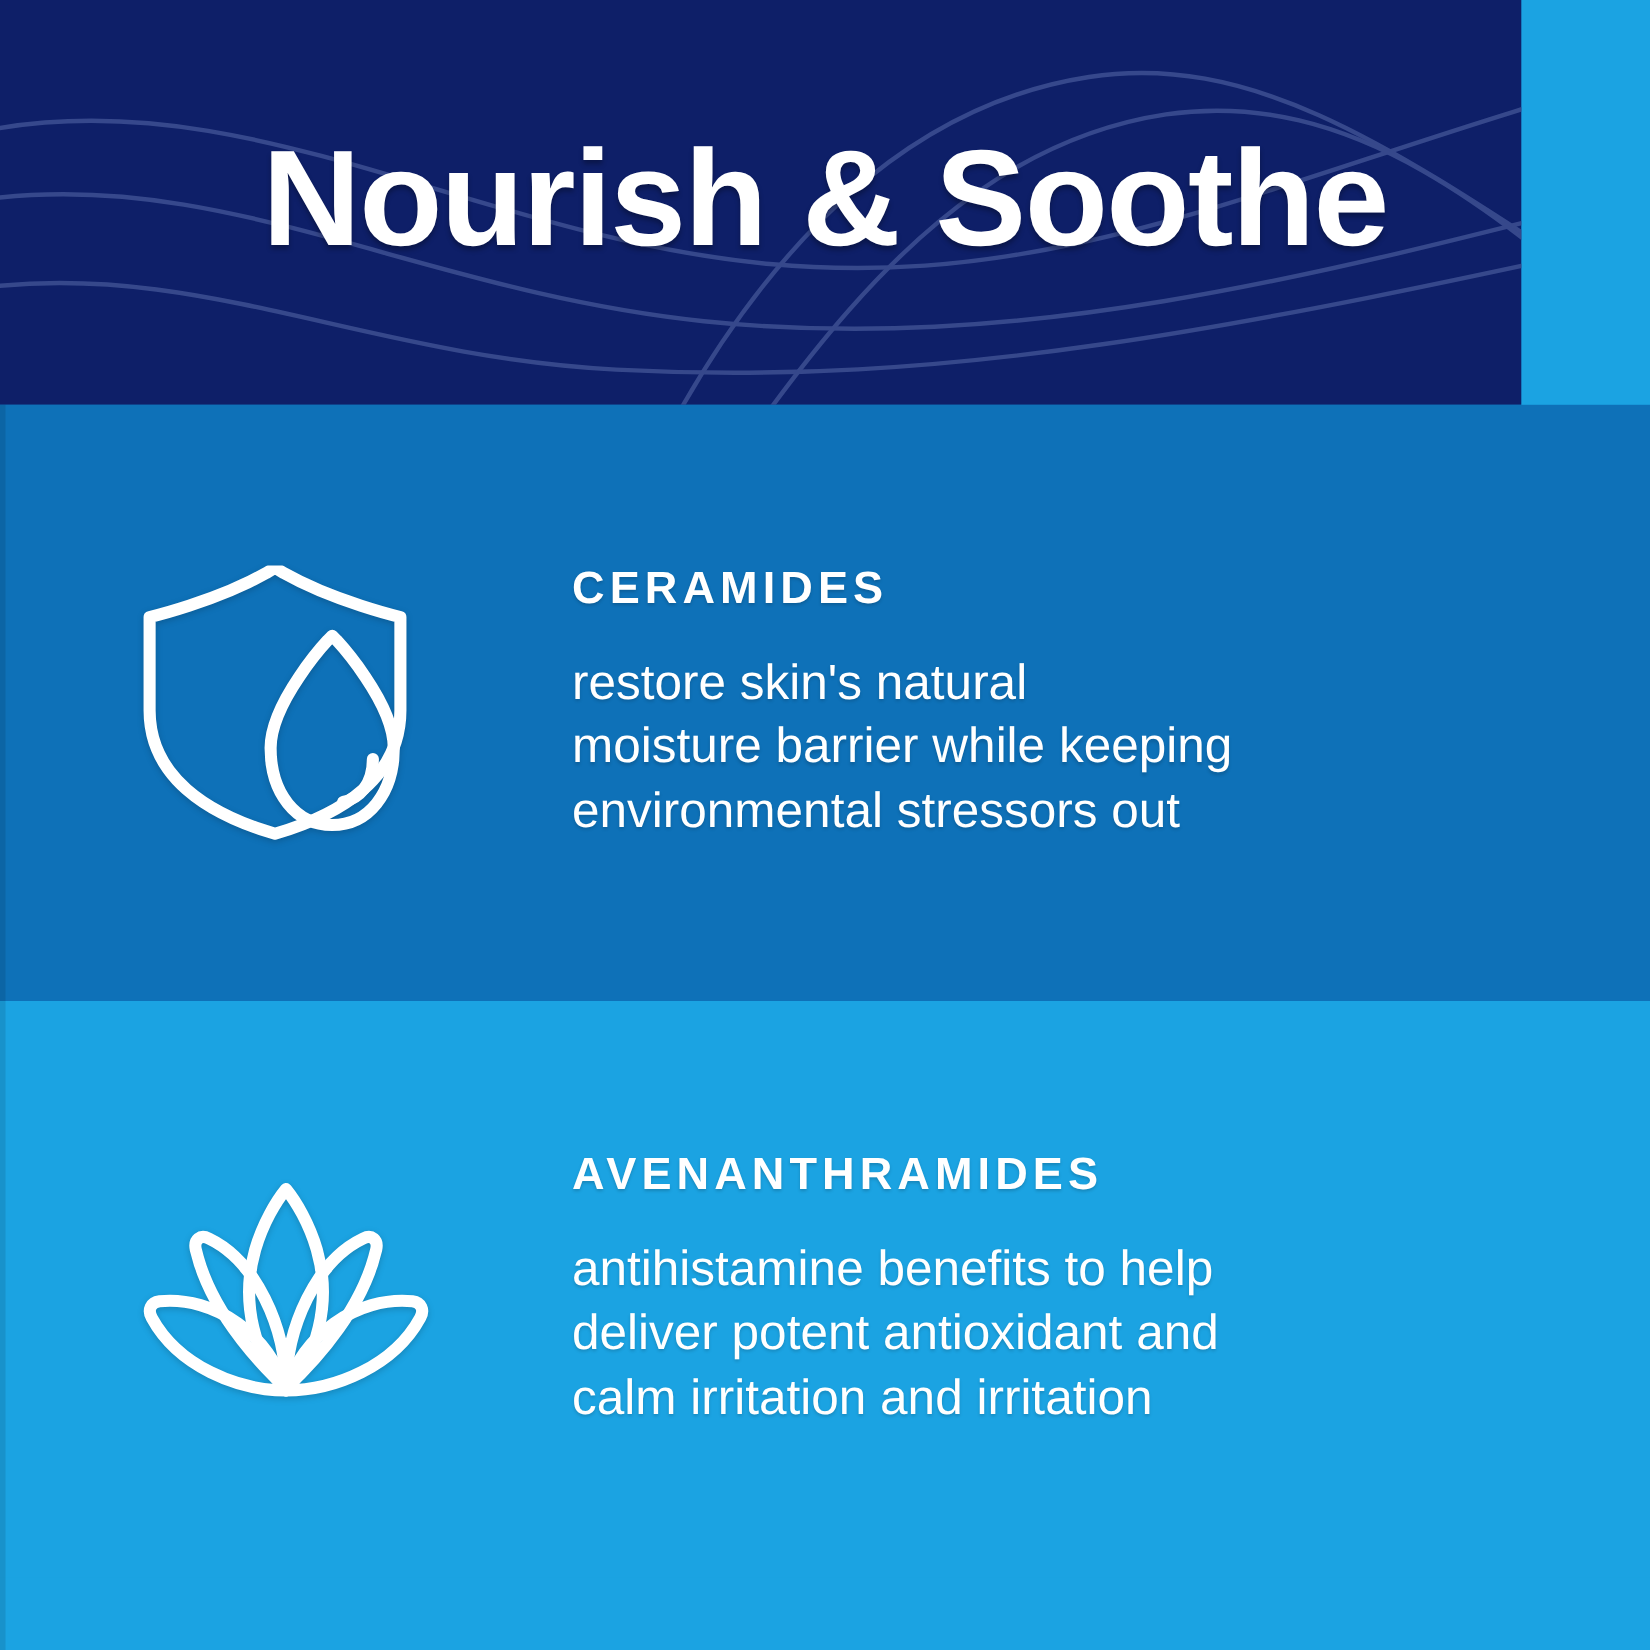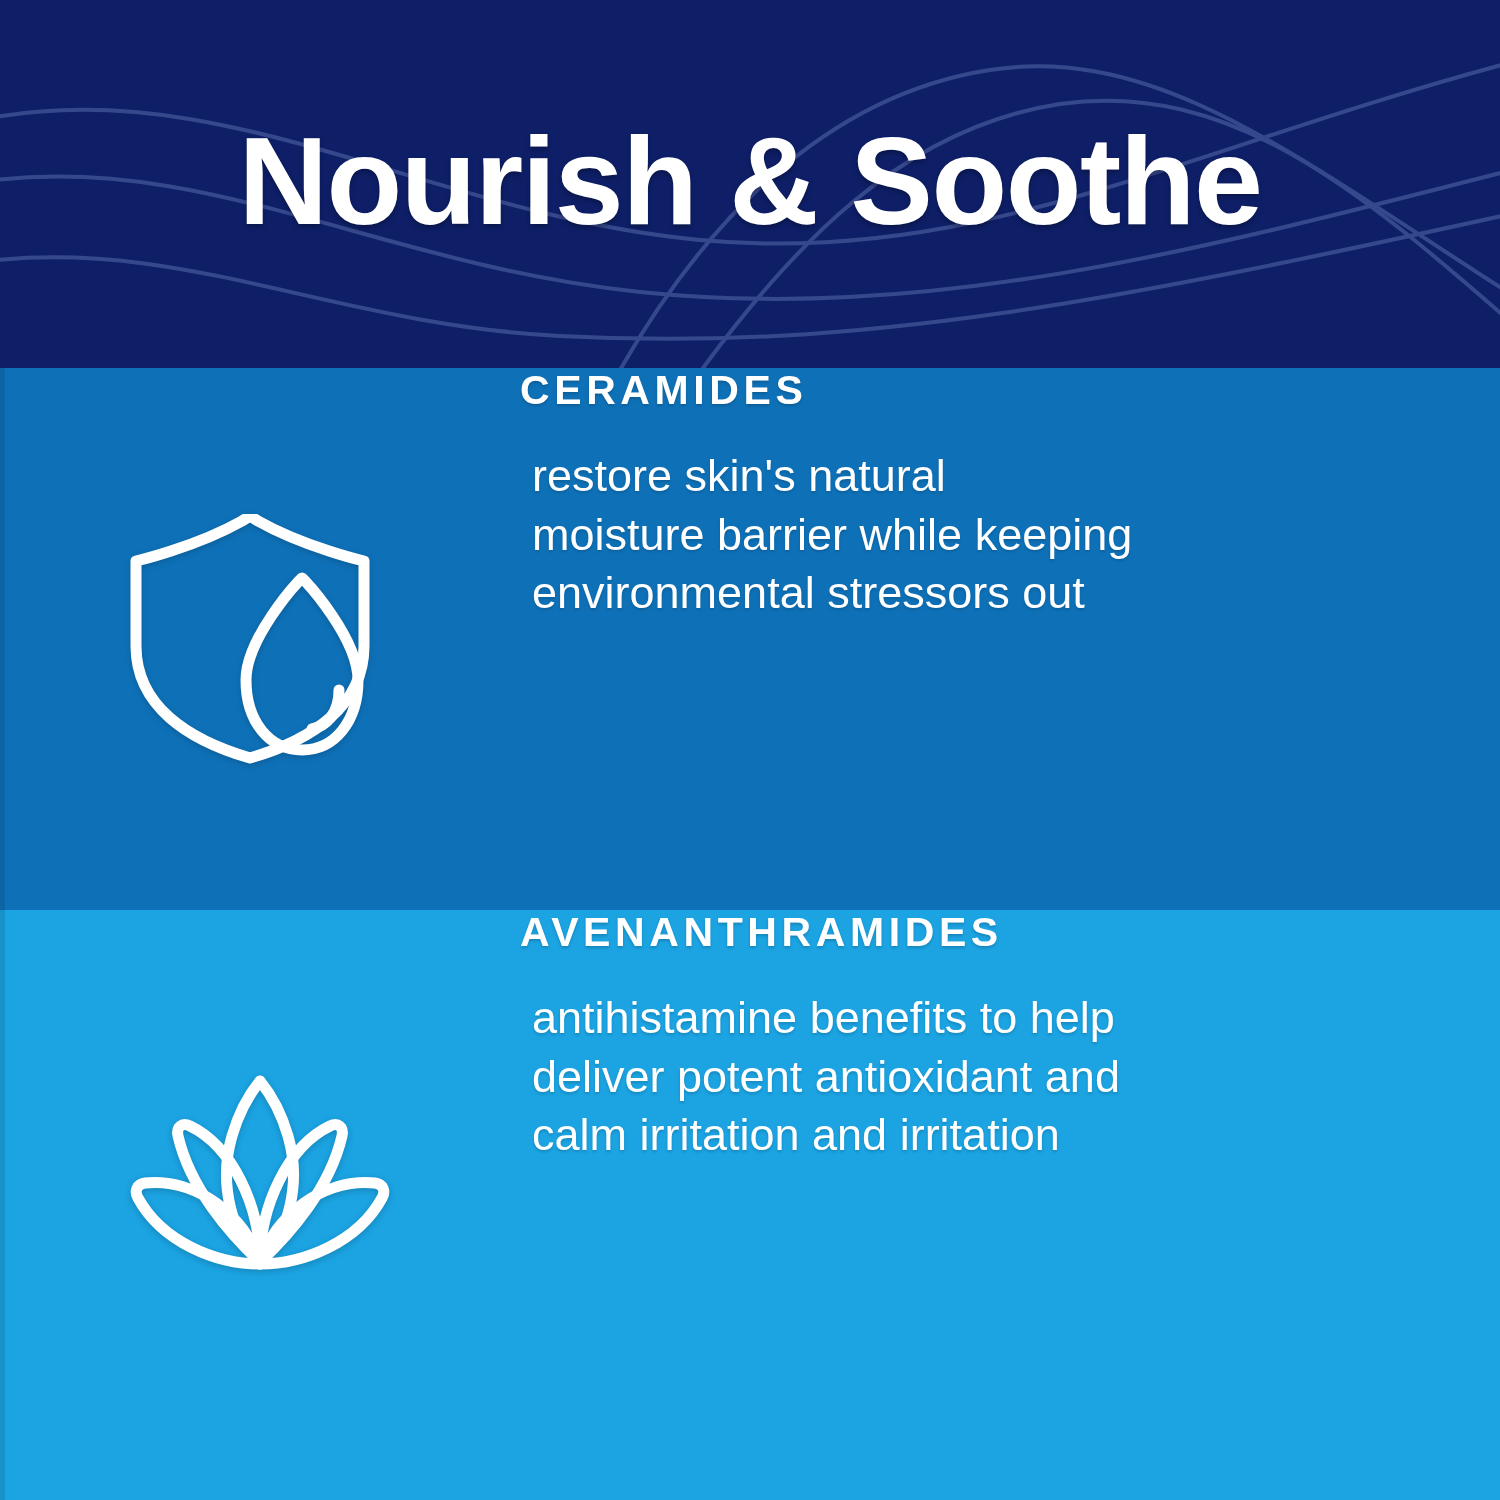--- a/index.html
+++ b/index.html
@@ -18,21 +18,21 @@
     height: 1500px;
     overflow: hidden;
     background: #1BA3E2;
   }
 
   
   .header {
     position: absolute;
     left: 0;
     top: 0;
-    width: 1500px;
+    width: 1383px;
     height: 368px;
     background: #0E1F68;
     overflow: hidden;
   }
   .header-waves {
     position: absolute;
     left: 0;
     top: 0;
     width: 1500px;
     height: 368px;
@@ -58,20 +58,21 @@
     box-sizing: border-box;
   }
 
   
   .band {
     position: absolute;
     left: 0;
     width: 1500px;
     display: flex;
     flex-direction: row;
+    align-items: center;
   }
   .band-mid {
     top: 368px;
     height: 542px;
     background: #0E71B8;
   }
   .band-light {
     top: 910px;
     height: 524px;
     background: #1BA3E2;
@@ -112,21 +113,21 @@
     letter-spacing: 4.6px;
     line-height: 1.1;
     margin: 0 0 34px 0;
     text-shadow: 0 2px 3px rgba(0,0,0,0.18);
   }
   .ingredient-desc {
     color: #ffffff;
     font-size: 45px;
     font-weight: normal;
     line-height: 1.30;
-    margin: 12px;
+    margin: 0;
     max-width: 790px;
     text-shadow: 0 2px 3px rgba(0,0,0,0.16);
   }
   .ingredient-desc .ln { display: block; }
 </style>
 </head>
 <body>
 
 <div id="poster">
 

